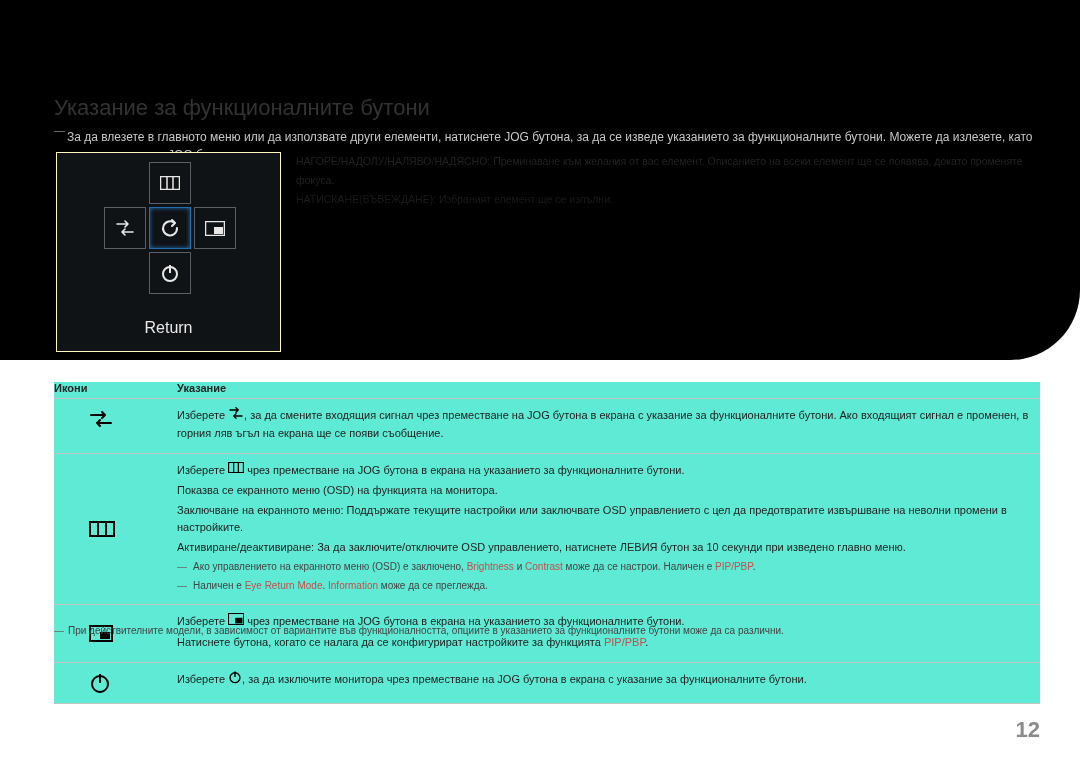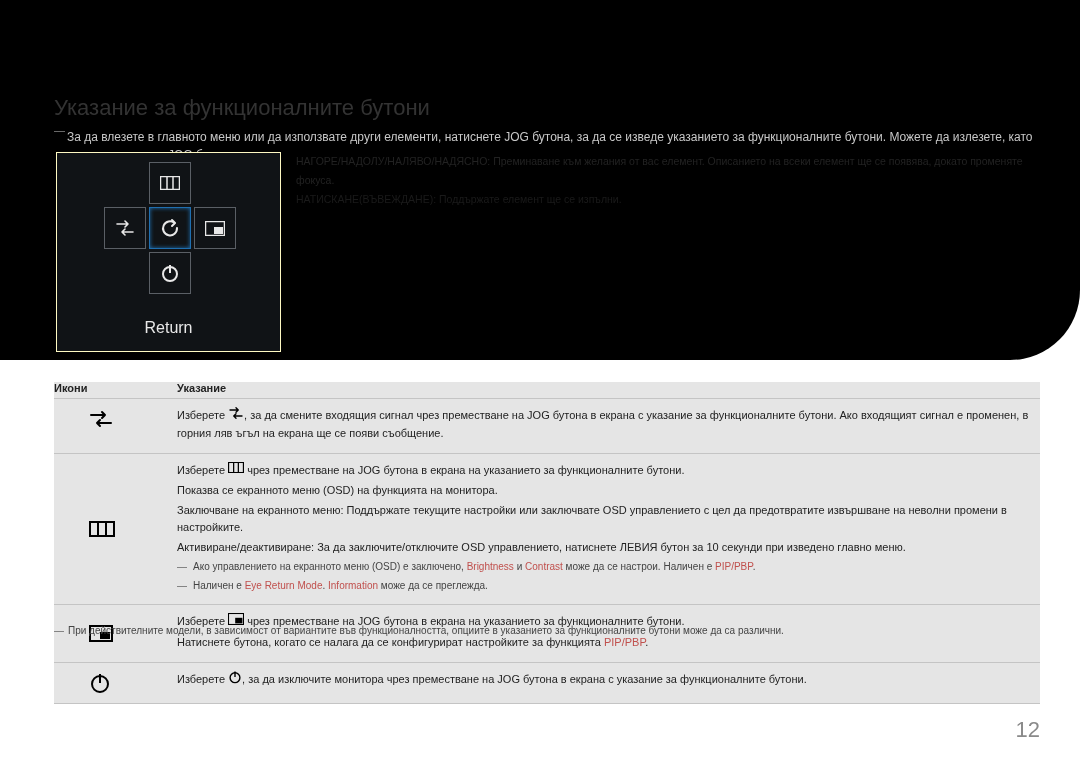--- a/index.html
+++ b/index.html
@@ -50,21 +50,21 @@
   }
   .side-faded .l2 { color: #1a1a1a; }
 
   
   .ic { display: inline-block; vertical-align: middle; }
   .ic svg { display: block; }
 
   
   .table {
     position: absolute; left: 54px; top: 382px; right: 40px;
-    font-size: 11px; color: #222; background: #e5e5e5;
+    font-size: 11px; color: #222; background: #5eead4;
   }
   .th-row { display: flex; padding-bottom: 4px; }
   .th-icons { width: 123px; font-weight: 700; }
   .th-desc  { font-weight: 700; }
   .trow {
     display: flex; align-items: flex-start;
     border-top: 1px solid #c4c4c4; padding: 8px 0;
   }
   .cell-icons { width: 123px; flex: 0 0 123px; display: flex; align-items: center; justify-content: flex-start; padding-left: 35px; min-height: 24px; }
   .cell-icons.stretch { align-self: stretch; align-items: center; }
@@ -74,21 +74,21 @@
   .note .dash { color: #666; margin-right: 6px; }
   .hl { color: #c0504d; }
   .bottom-rule { border-top: 1px solid #c4c4c4; margin-top: 0; }
   .footnote {
     position: absolute; left: 54px; top: 625px; right: 40px;
     font-size: 10px; color: #444;
   }
   .footnote .dash { color: #666; margin-right: 4px; }
   .page-num {
     position: absolute; right: 40px; bottom: 20px;
-    font-size: 22px; color: #8a8a8a; font-weight: 400;
+    font-size: 22px; color: #8a8a8a; font-weight: 700;
   }
   .ic-inline { display:inline-block; vertical-align:middle; position:relative; top:-1px; }
 </style>
 </head>
 <body>
 
 <div class="page">
   <div class="top-black">
     <div class="faded-title">Указание за функционалните бутони</div>
     <div class="intro-dash">―</div>
@@ -136,21 +136,21 @@
                 <line x1="10" y1="2" x2="10" y2="10" stroke="#e8e8e8" stroke-width="2"></line>
               </svg>
           </span>
         </div>
       </div>
       <div class="return-label">Return</div>
     </div>
 
     <div class="side-faded">
       <div>НАГОРЕ/НАДОЛУ/НАЛЯВО/НАДЯСНО: Преминаване към желания от вас елемент. Описанието на всеки елемент ще се появява, докато променяте фокуса.</div>
-      <div class="l2">НАТИСКАНЕ(ВЪВЕЖДАНЕ): Поддържате елемент ще се изпълни.</div>
+      <div class="l2">НАТИСКАНЕ(ВЪВЕЖДАНЕ): Избраният елемент ще се изпълни.</div>
     </div>
   </div>
 
   <div class="table">
     <div class="th-row">
       <div class="th-icons">Икони</div>
       <div class="th-desc">Указание</div>
     </div>
 
     <div class="trow">

